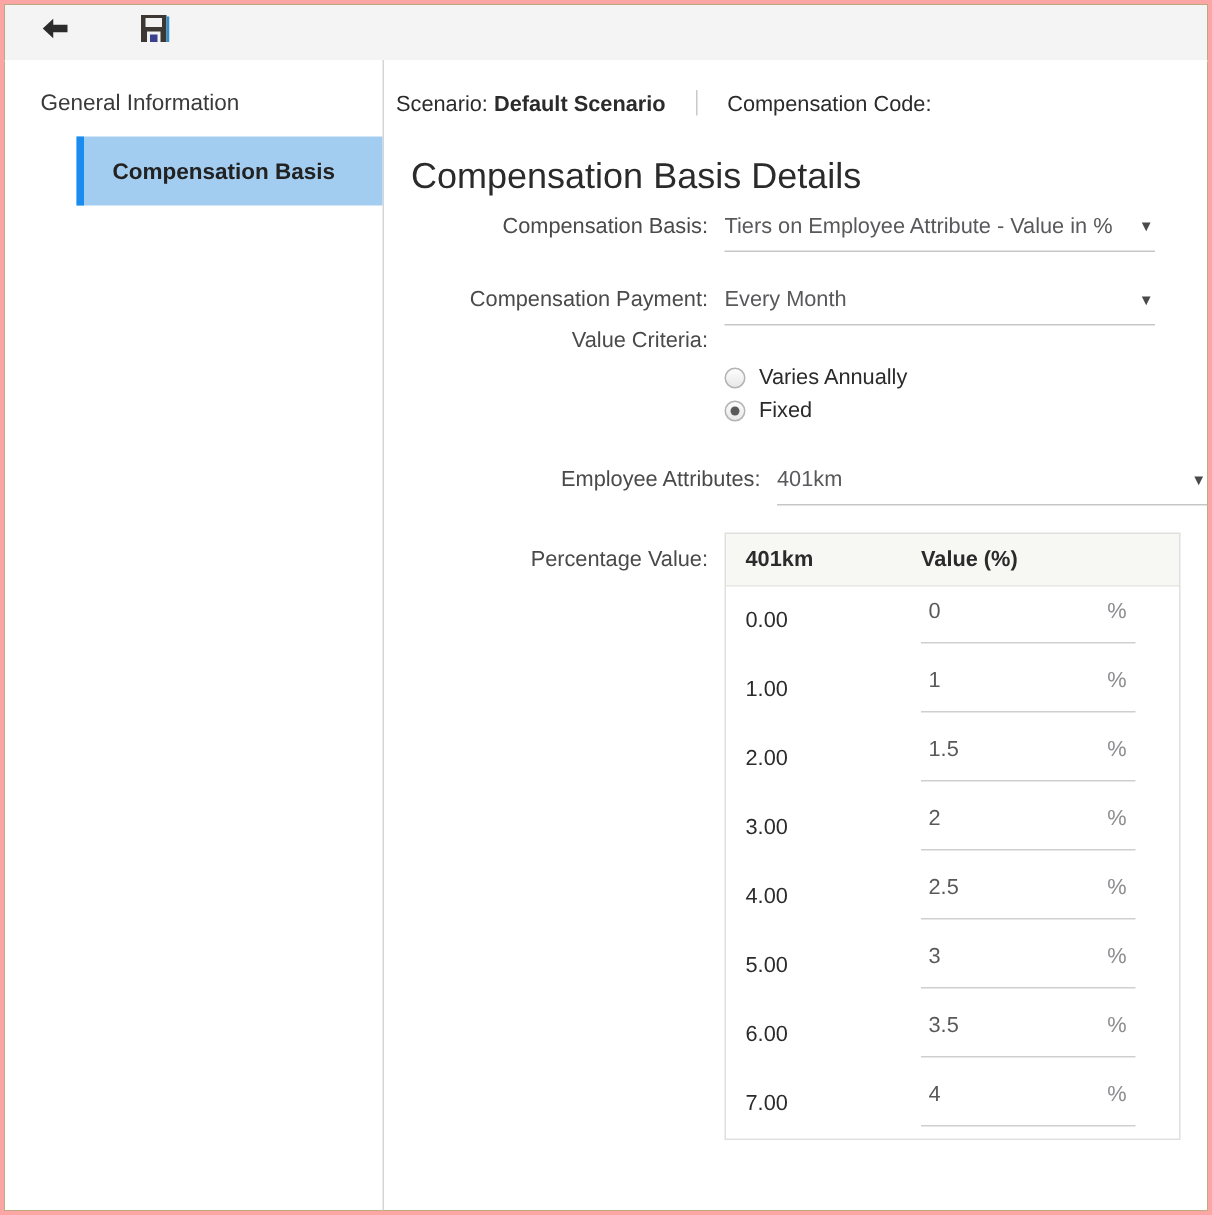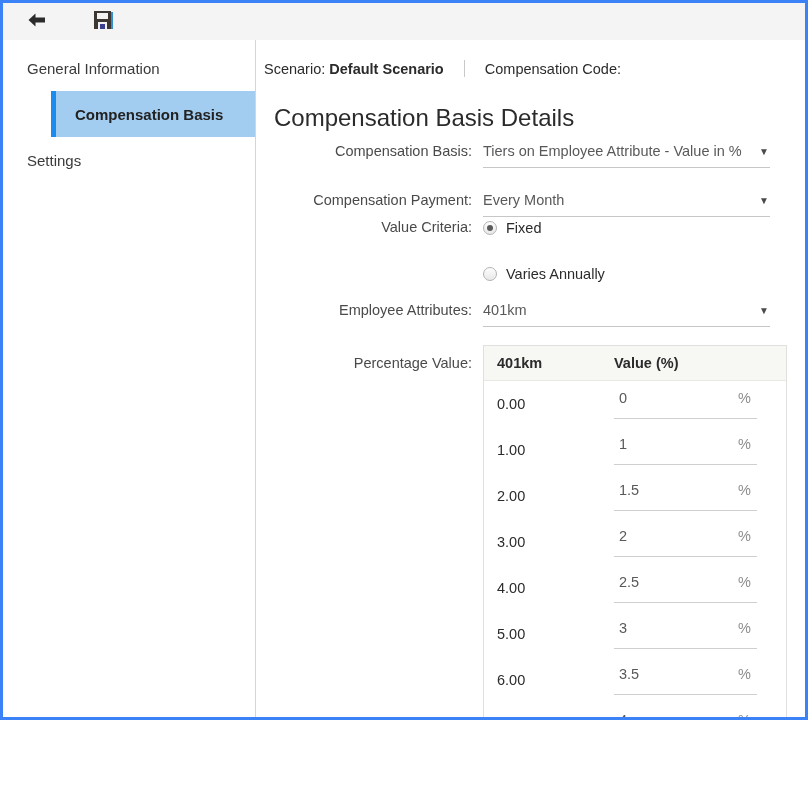--- a/index.html
+++ b/index.html
@@ -6,23 +6,23 @@
     margin: 0;
     padding: 0;
     background: #ffffff;
   }
   body {
     font-family: "Liberation Sans", sans-serif;
   }
   #app {
     position: relative;
     width: 808px;
-    height: 720px;
-    box-sizing: border-box;
-    border: 3px solid #3b82f6;
+    height: 810px;
+    box-sizing: border-box;
+    border: 3px solid #fca5a5;
     background: #4d7c0f;
     overflow: hidden;
   }
 
   
   .toolbar {
     position: absolute;
     left: 0; top: 0;
     width: 802px;
     height: 37px;
@@ -291,23 +291,20 @@
   </div>
 
   <div class="sidebar">
     <div class="side-sep"></div>
     <div class="side-item">
       <span>General Information</span>
     </div>
     <div class="side-item selected">
       <span>Compensation Basis</span>
     </div>
-    <div class="side-item">
-      <span>Settings</span>
-    </div>
   </div>
 
   <div class="main">
 
     <div class="crumb">
       <span>Scenario:</span>
       <span class="bold">Default Scenario</span>
       <span class="pipe"></span>
       <span>Compensation Code:</span>
       <span></span>
@@ -333,32 +330,32 @@
           <div class="select">
             <span class="txt">Every Month</span>
             <span class="caret">▼</span>
           </div>
         </div>
       </div>
 
       <div class="row" style="">
         <div class="lbl">Value Criteria:</div>
         <div class="field">
+          <div class="radio-line" style="margin-top:24px;">
+            <span class="radio"></span>
+            <span class="radio-txt">Varies Annually</span>
+          </div>
           <div class="radio-line">
             <span class="radio on"></span>
             <span class="radio-txt">Fixed</span>
           </div>
-          <div class="radio-line" style="margin-top:24px;">
-            <span class="radio"></span>
-            <span class="radio-txt">Varies Annually</span>
-          </div>
         </div>
       </div>
 
-      <div class="row" style="margin-top:15px;">
+      <div class="row" style="margin-top:25px;justify-content:flex-end;">
         <div class="lbl">Employee Attributes:</div>
         <div class="field">
           <div class="select">
             <span class="txt">401km</span>
             <span class="caret">▼</span>
           </div>
         </div>
       </div>
 
       <div class="row" style="margin-top:18px;">

